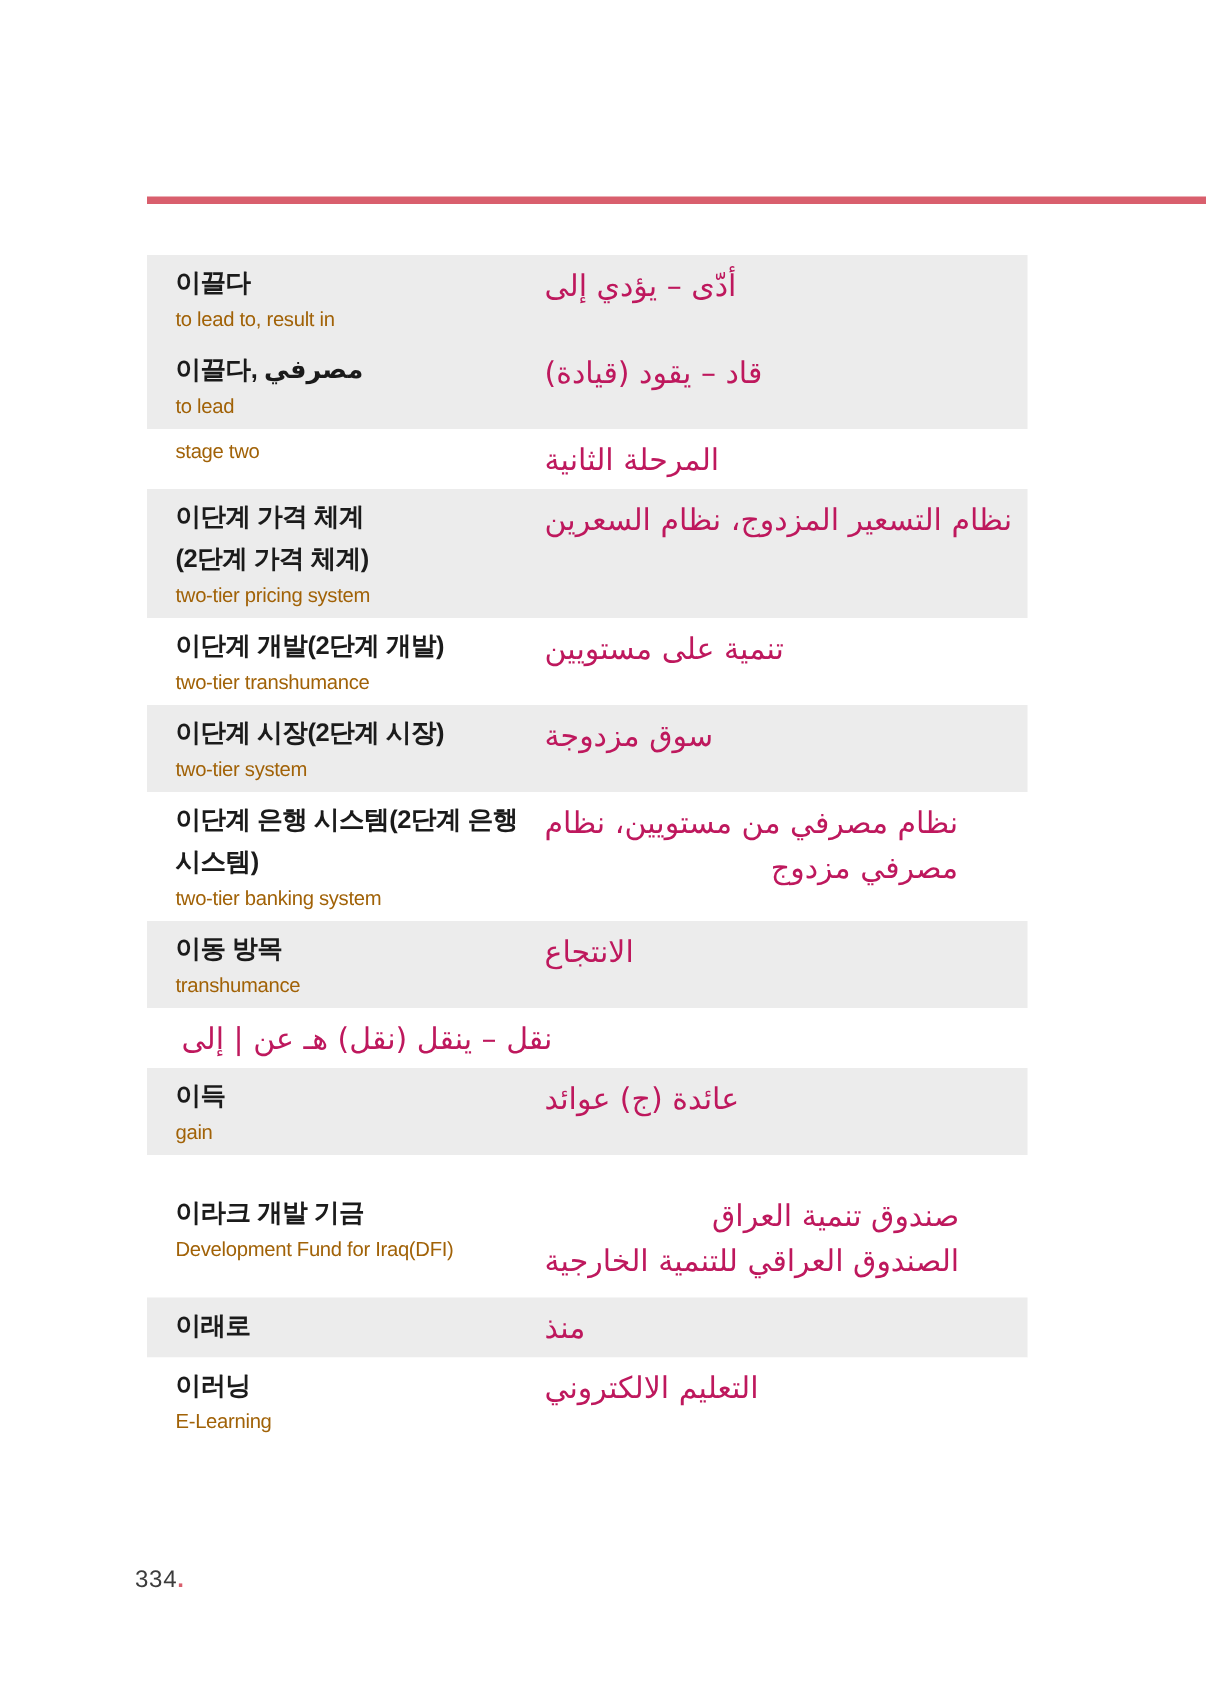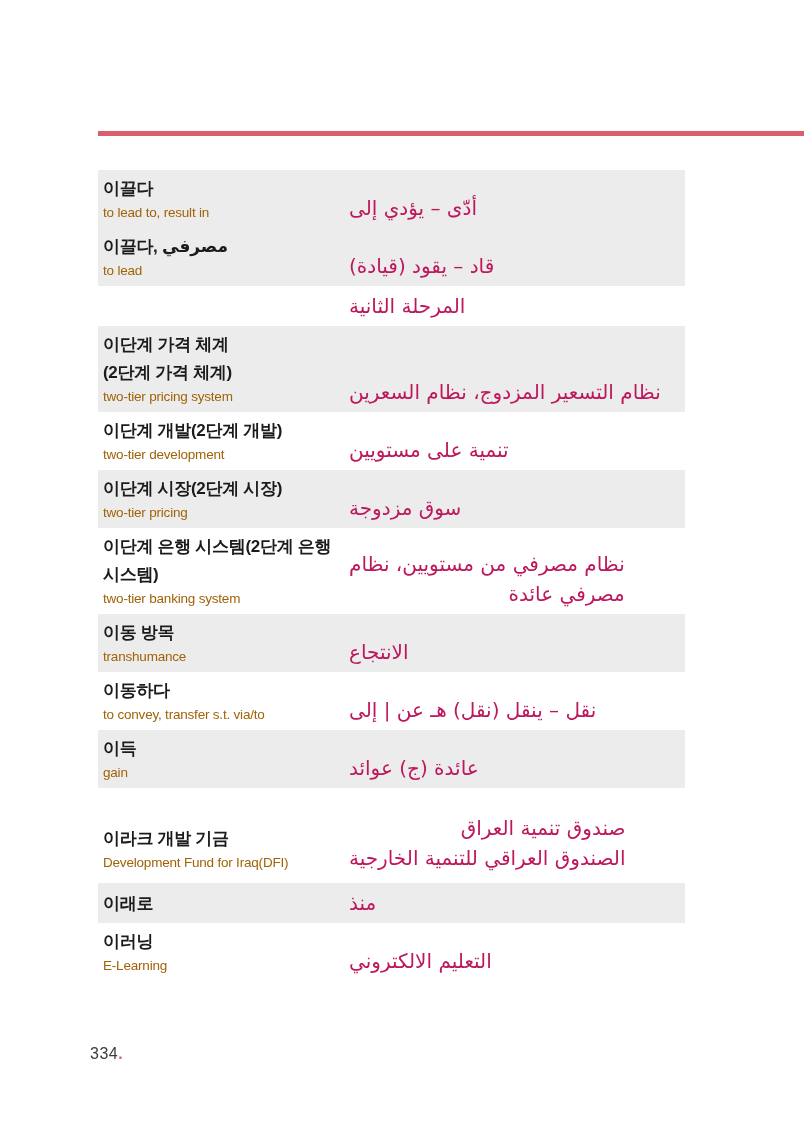--- a/index.html
+++ b/index.html
@@ -24,22 +24,22 @@
     background: var(--accent);
   }
   .entry-list {
     position: absolute;
     left: 98px;
     top: 170px;
     width: 587px;
   }
   .entry {
     display: flex;
-    align-items: flex-end;
-    padding: 5px 4px 5px 5px;
+    align-items: flex-start;
+    padding: 5px 4px 5px 19px;
     background: #ffffff;
   }
   
   .entry:nth-child(even),
   .entry:first-child {
     background: var(--shade);
   }
   
   .entry:nth-child(11) { margin-top: 20px; }
   .entry:nth-child(12) { margin-top: 5px; }
@@ -108,71 +108,68 @@
   <div class="entry">
     <div class="left">
       <div class="korean">이끌다, مصرفي</div>
       <div class="english">to lead</div>
     </div>
     <div class="arabic">قاد – يقود (قيادة)</div>
   </div>
 
   <div class="entry">
     <div class="left">
+      <div class="english">stage two</div>
     </div>
     <div class="arabic">المرحلة الثانية</div>
   </div>
 
   <div class="entry">
     <div class="left">
       <div class="korean">이단계 가격 체계
 (2단계 가격 체계)</div>
       <div class="english">two-tier pricing system</div>
     </div>
     <div class="arabic">نظام التسعير المزدوج، نظام السعرين</div>
   </div>
 
   <div class="entry">
     <div class="left">
       <div class="korean">이단계 개발(2단계 개발)</div>
-      <div class="english">two-tier development</div>
+      <div class="english">two-tier transhumance</div>
     </div>
     <div class="arabic">تنمية على مستويين</div>
   </div>
 
   <div class="entry">
     <div class="left">
       <div class="korean">이단계 시장(2단계 시장)</div>
-      <div class="english">two-tier pricing</div>
+      <div class="english">two-tier system</div>
     </div>
     <div class="arabic">سوق مزدوجة</div>
   </div>
 
   <div class="entry">
     <div class="left">
       <div class="korean">이단계 은행 시스템(2단계 은행 시스템)</div>
       <div class="english">two-tier banking system</div>
     </div>
     <div class="arabic">نظام مصرفي من مستويين، نظام
-مصرفي عائدة</div>
+مصرفي مزدوج</div>
   </div>
 
   <div class="entry">
     <div class="left">
       <div class="korean">이동 방목</div>
       <div class="english">transhumance</div>
     </div>
     <div class="arabic">الانتجاع</div>
   </div>
 
   <div class="entry">
-    <div class="left">
-      <div class="korean">이동하다</div>
-      <div class="english">to convey, transfer s.t. via/to</div>
-    </div>
     <div class="arabic">نقل – ينقل (نقل) هـ عن | إلى</div>
   </div>
 
   <div class="entry">
     <div class="left">
       <div class="korean">이득</div>
       <div class="english">gain</div>
     </div>
     <div class="arabic">عائدة (ج) عوائد</div>
   </div>

